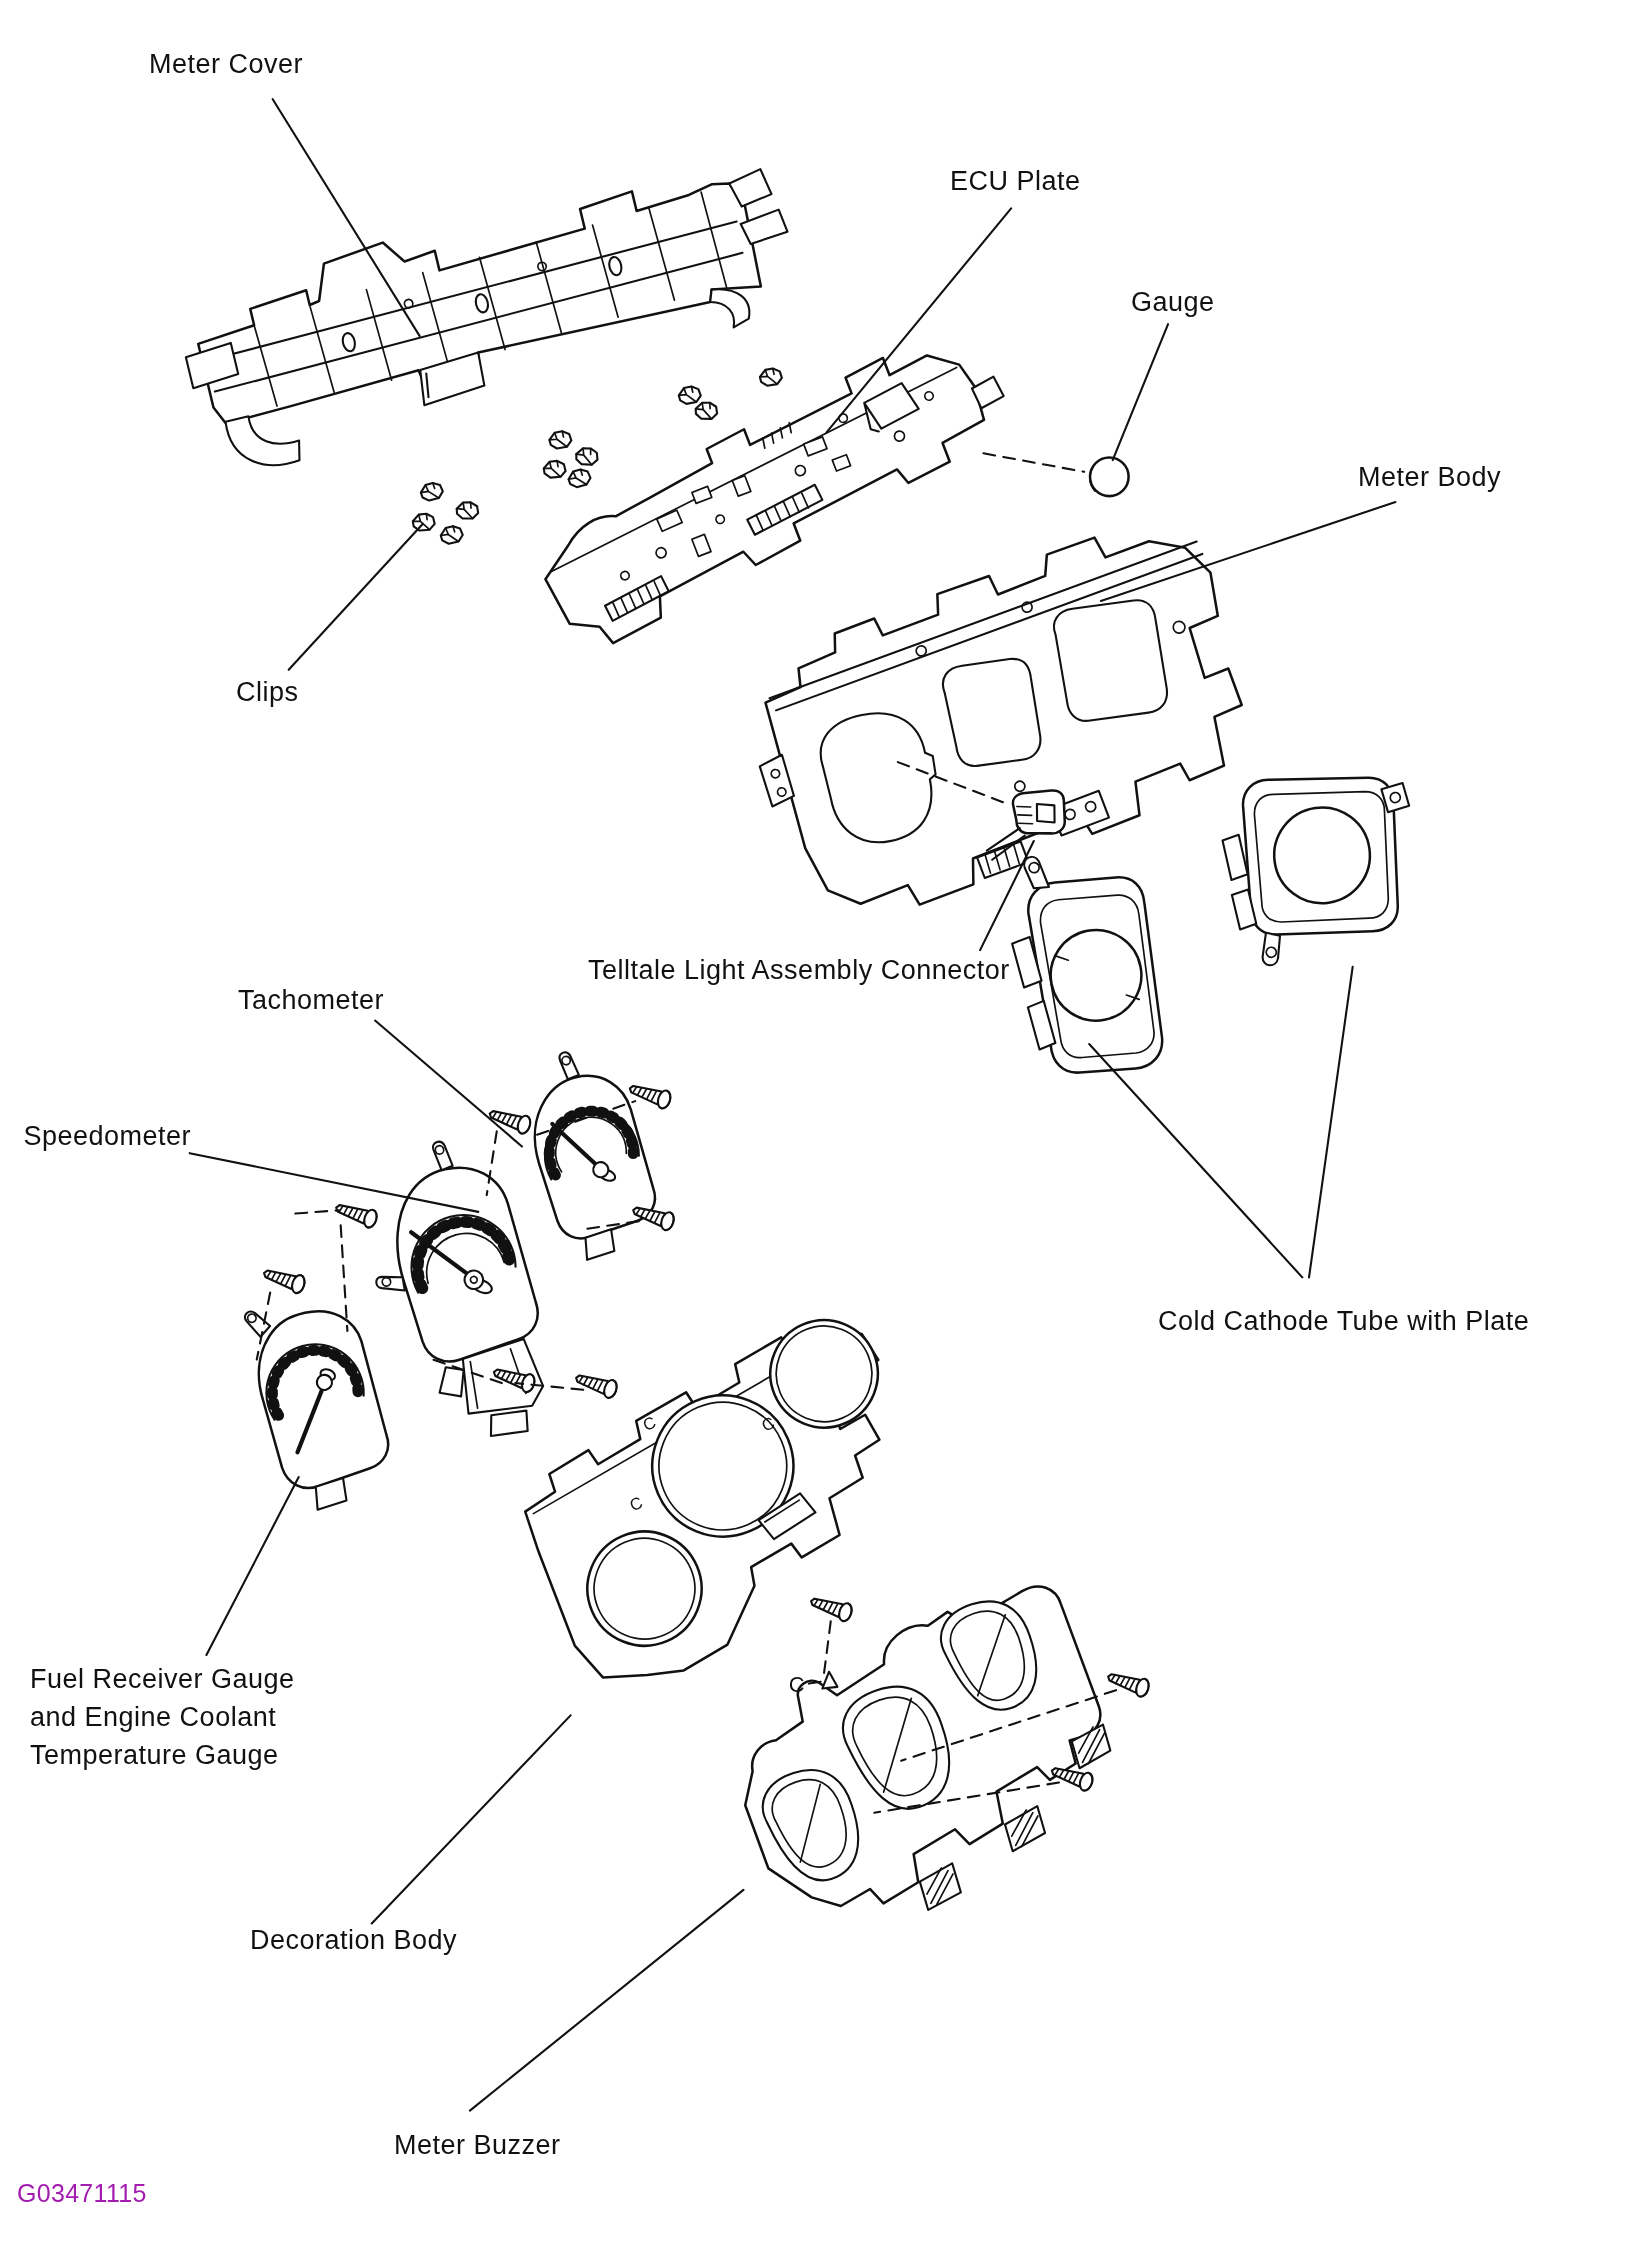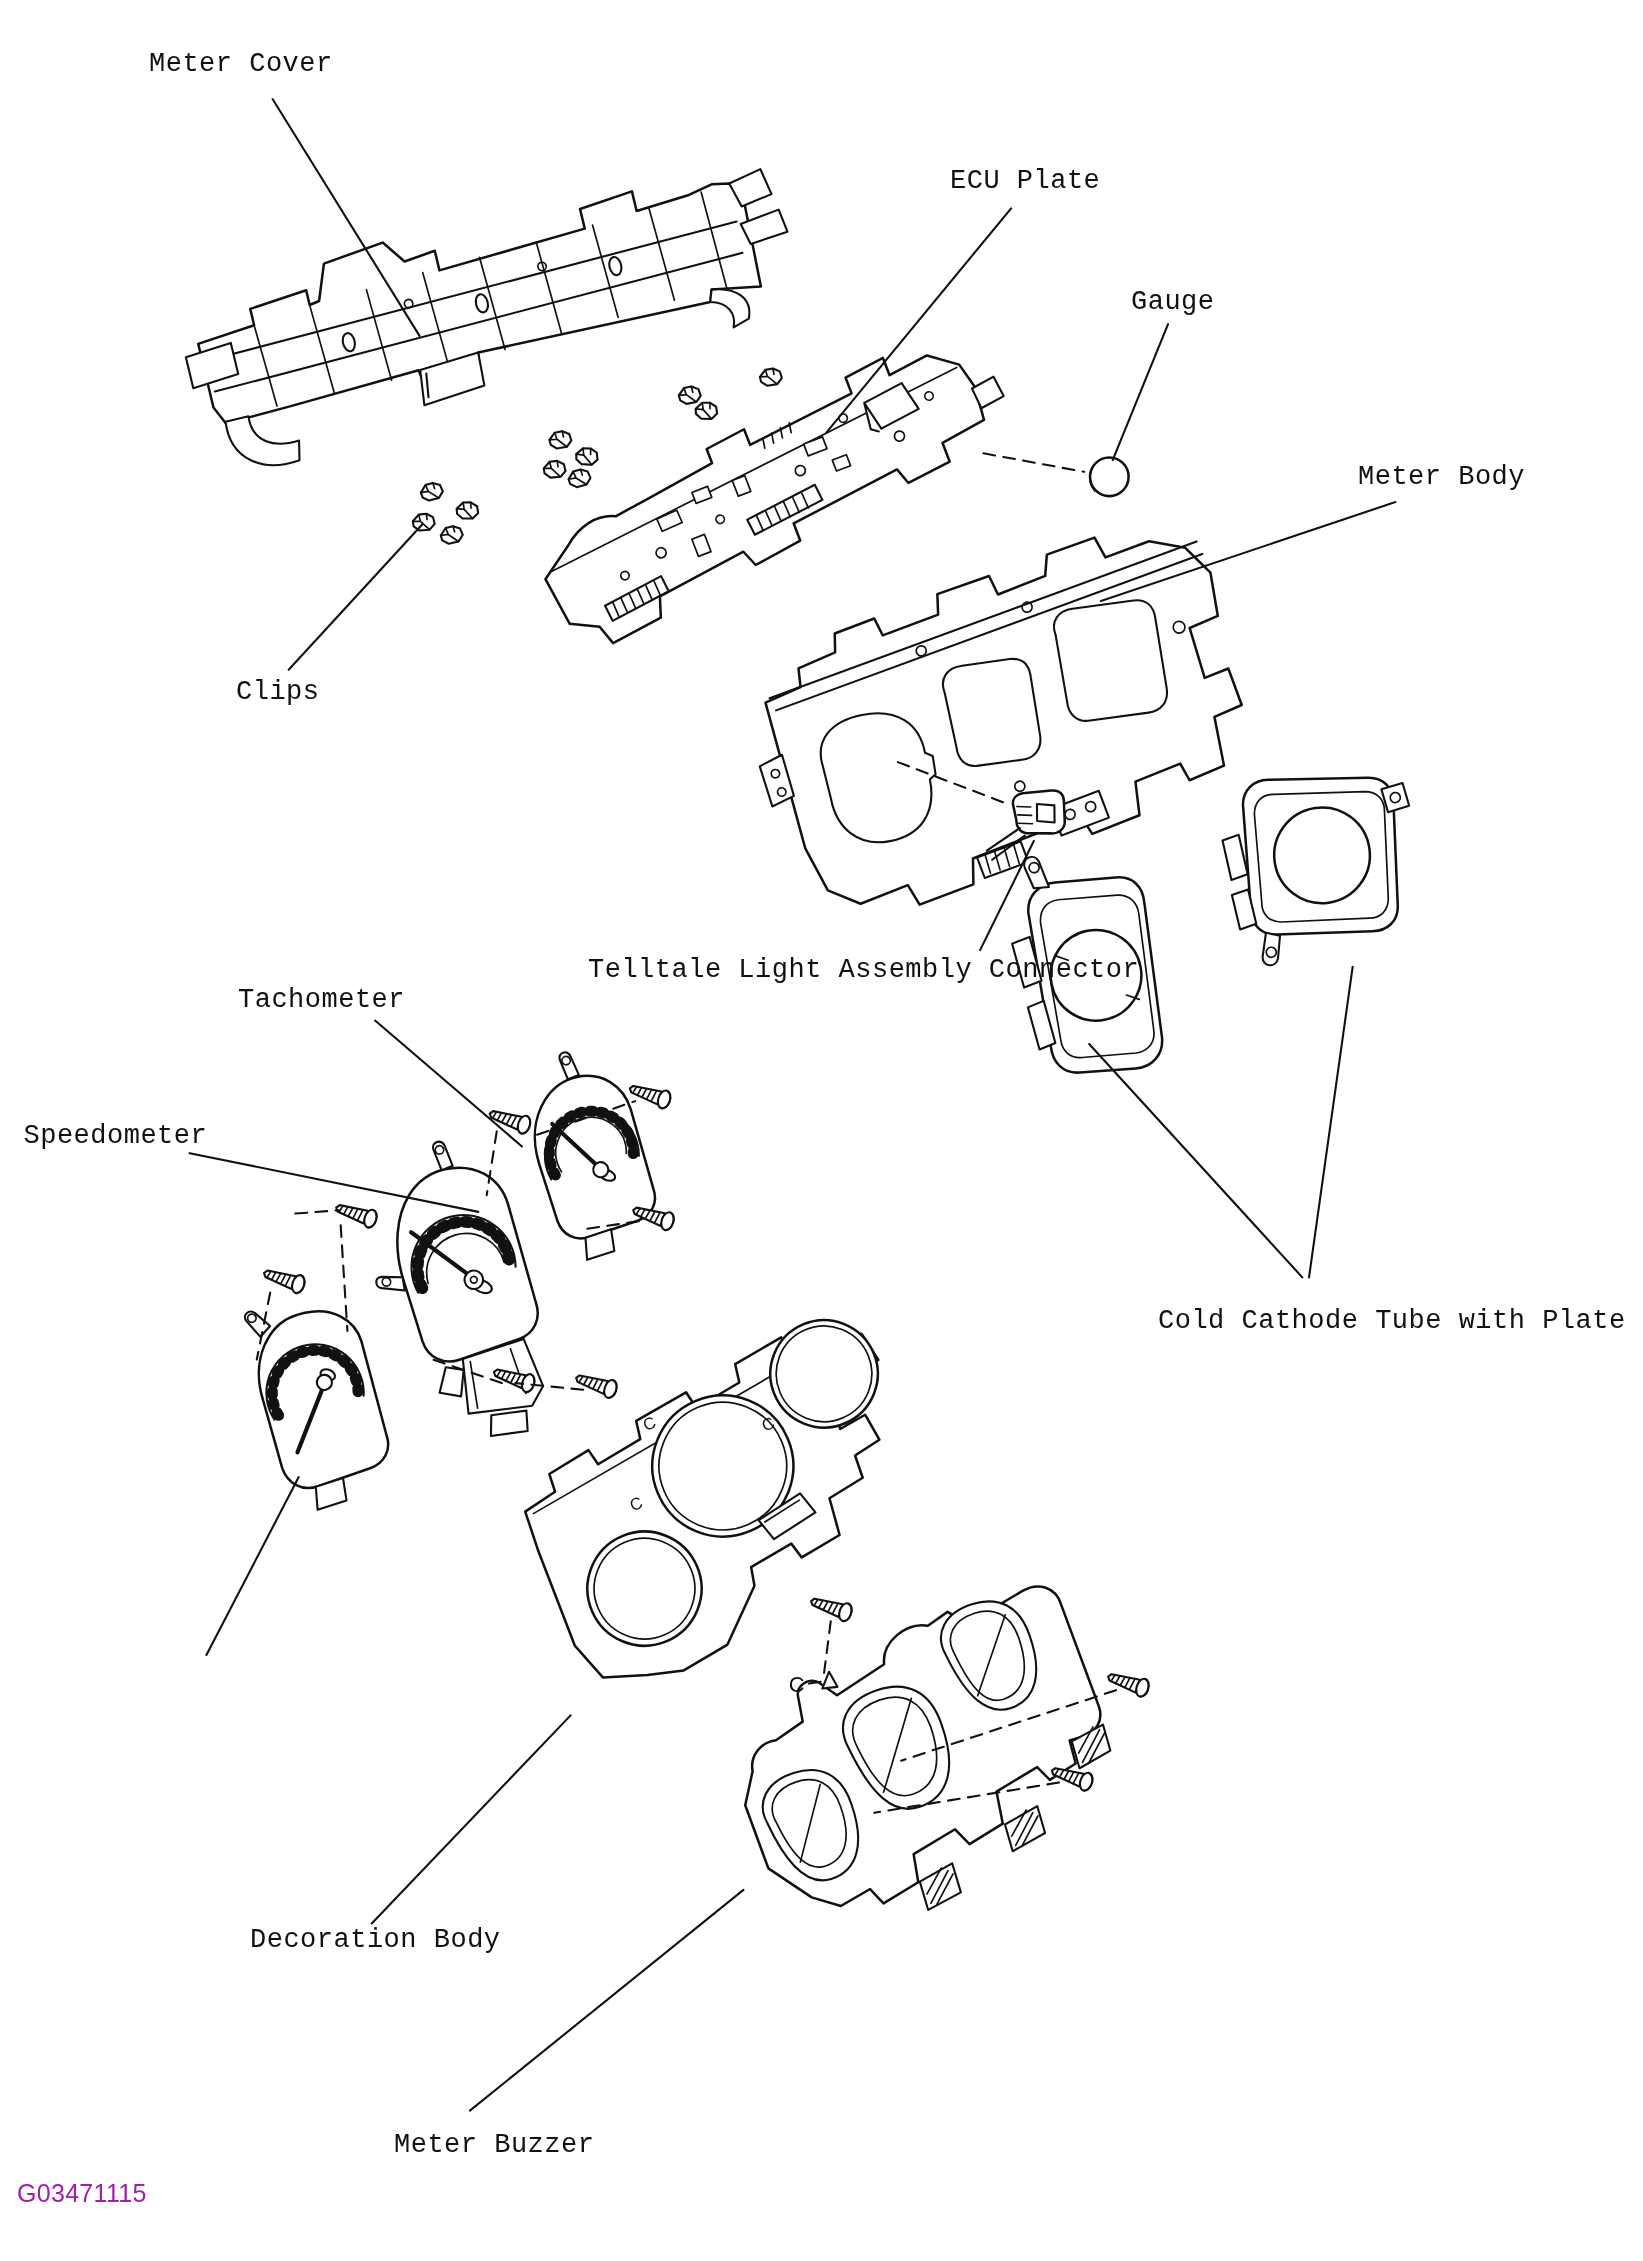--- a/index.html
+++ b/index.html
@@ -1,19 +1,19 @@
 <!DOCTYPE html>
 <html style="font-size:13.4px"><head>
 <meta charset="utf-8">
 <style>
   html,body{margin:0;padding:0;background:#fff;}
   #page{position:relative;width:1643px;height:2261px;background:#ffffff;overflow:hidden;
         font-family:"Liberation Sans", sans-serif;}
   #art{position:absolute;left:0;top:0;width:1643px;height:2261px;}
-  .label{position:absolute;font-size:27px;letter-spacing:0.5px;color:#111;white-space:nowrap;font-family:Liberation Mono, monospace;}
+  .label{position:absolute;font-size:27px;letter-spacing:0.5px;color:#111;white-space:nowrap;}
   .label.multi{line-height:38px;}
   .code{position:absolute;font-size:25px;color:#a21caf;letter-spacing:0.3px;}
   svg *{vector-effect:none;}
 </style>
 </head>
 <body>
 
 <div id="page">
 
 <svg id="art" viewBox="0 0 1958 2694" fill="none" stroke="#111" stroke-width="3" stroke-linecap="round" stroke-linejoin="round">
@@ -295,17 +295,22 @@
 
   <div class="label" style="left:149px;top:49px">Meter Cover</div>
   <div class="label" style="left:950px;top:166px">ECU Plate</div>
   <div class="label" style="left:1131px;top:287px">Gauge</div>
   <div class="label" style="left:1358px;top:462px">Meter Body</div>
   <div class="label" style="left:236px;top:677px">Clips</div>
   <div class="label" style="left:588px;top:955px">Telltale Light Assembly Connector</div>
   <div class="label" style="left:238px;top:985px">Tachometer</div>
   <div class="label" style="left:23.5px;top:1121px">Speedometer</div>
   <div class="label" style="left:1158px;top:1306px">Cold Cathode Tube with Plate</div>
+  <div class="label multi" style="left:30px;top:1660px">
+    <div>Fuel Receiver Gauge</div>
+    <div>and Engine Coolant</div>
+    <div>Temperature Gauge</div>
+  </div>
   <div class="label" style="left:250px;top:1925px">Decoration Body</div>
   <div class="label" style="left:394px;top:2130px">Meter Buzzer</div>
   <div class="code" style="left:17px;top:2179px">G03471115</div>
 </div>
 
 
 </body></html>

